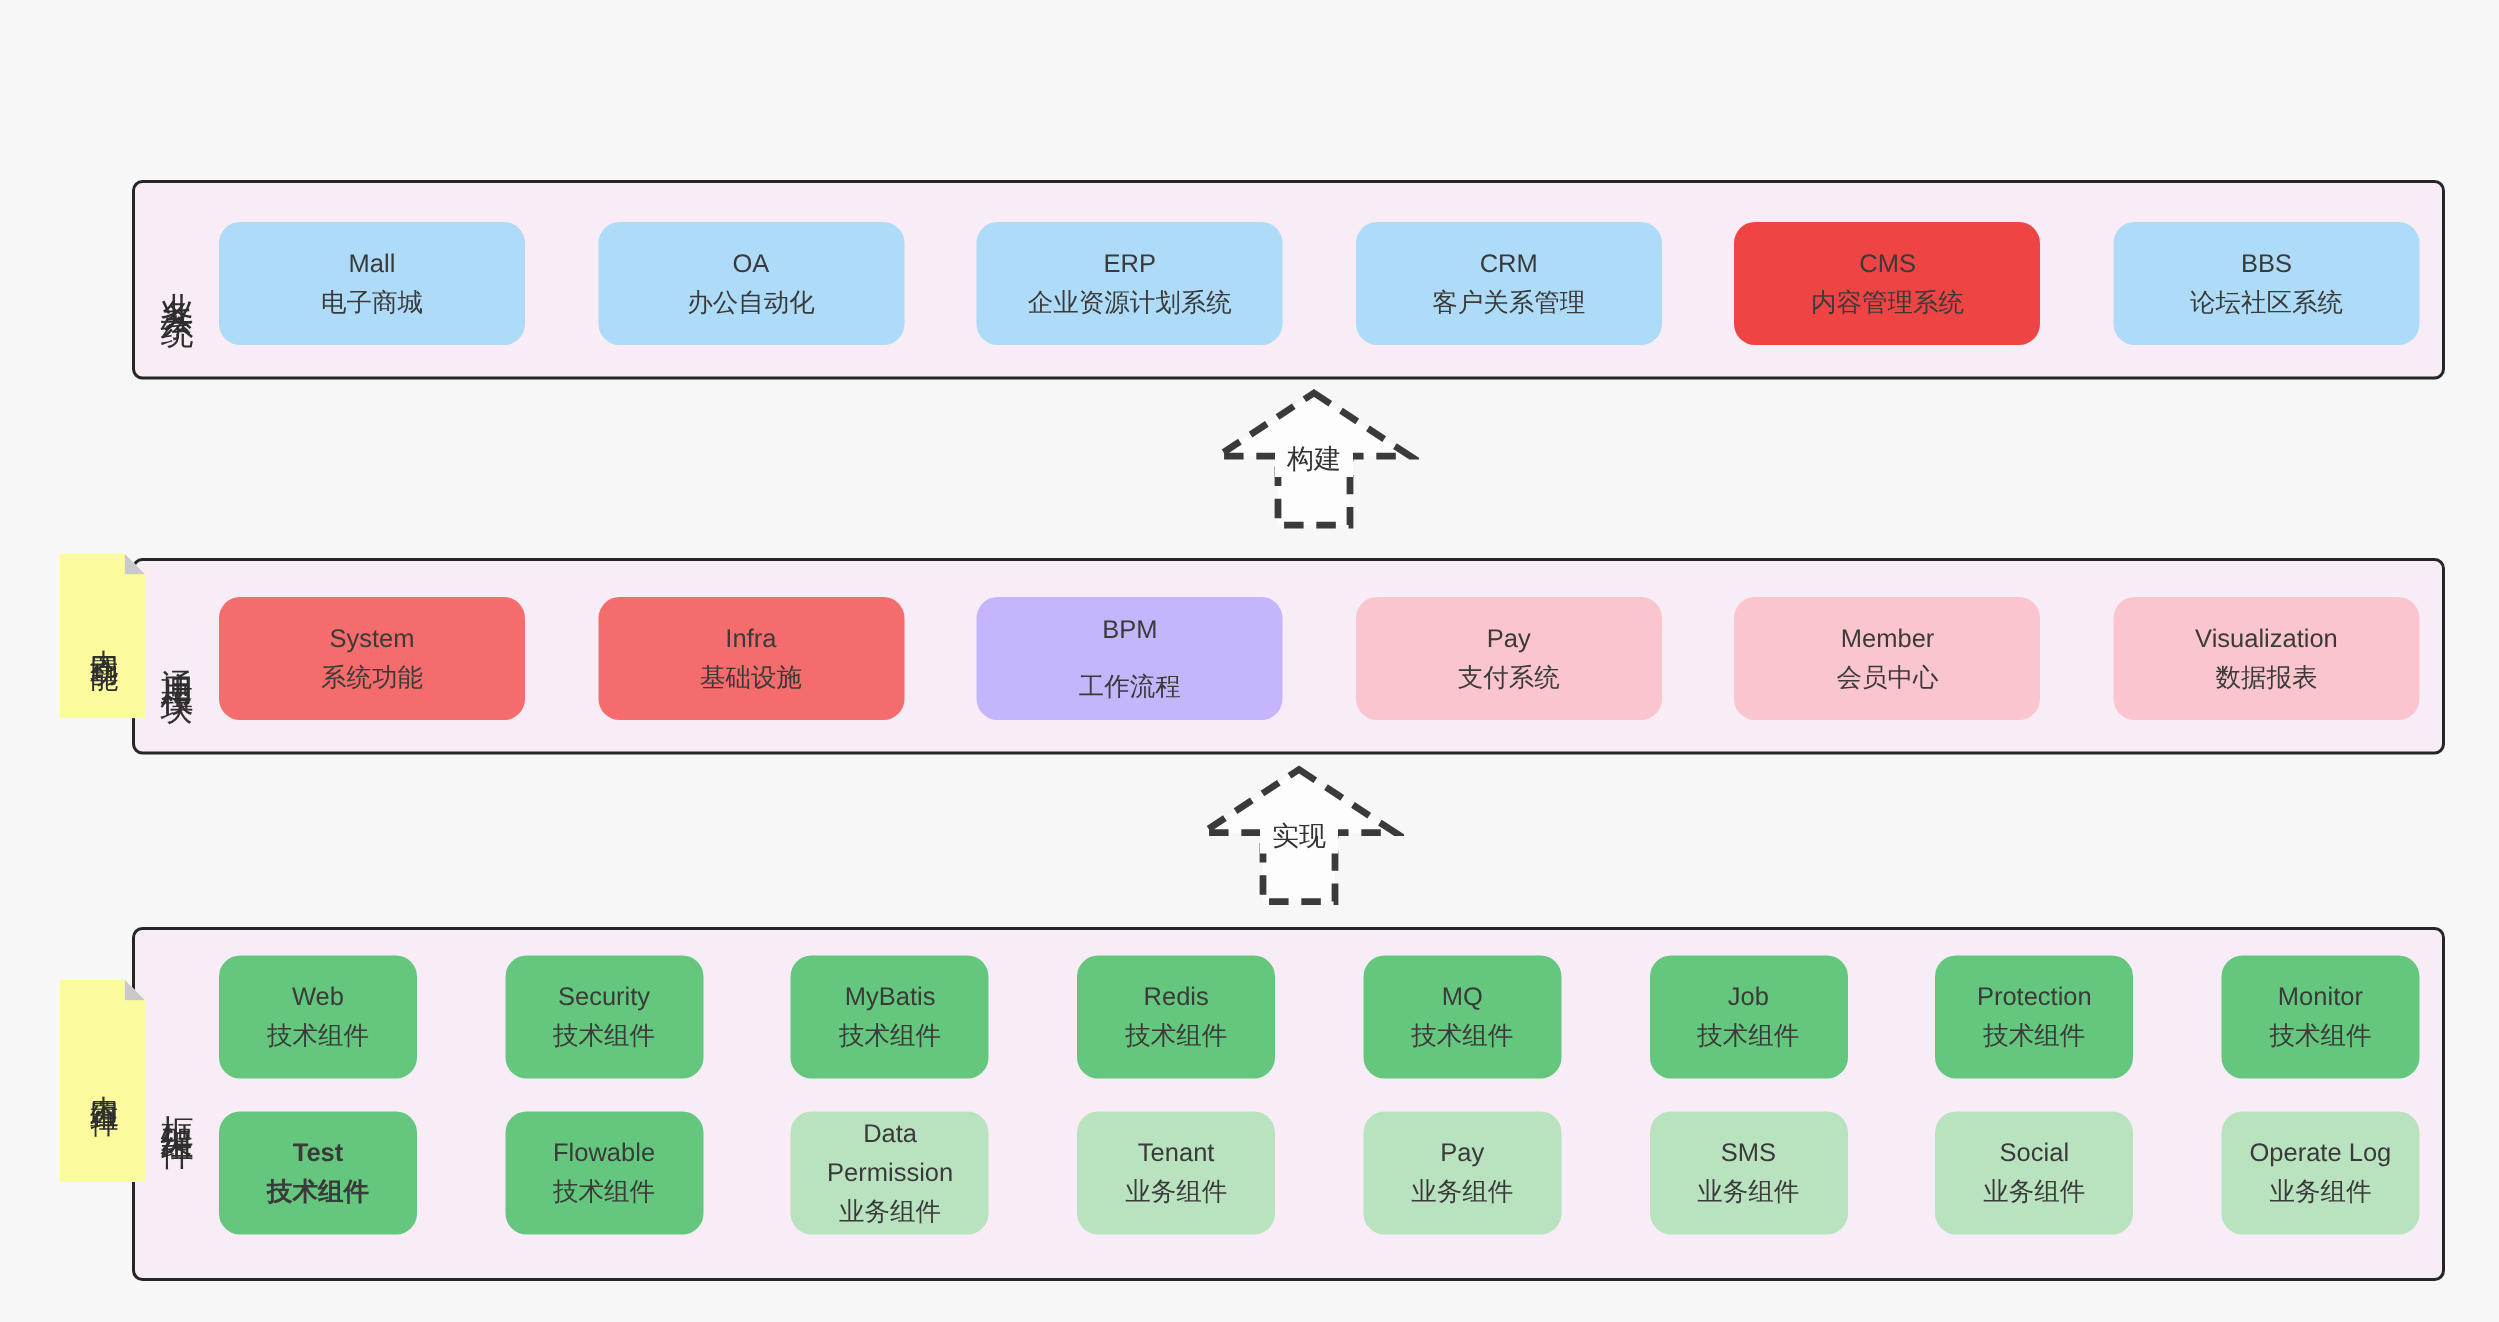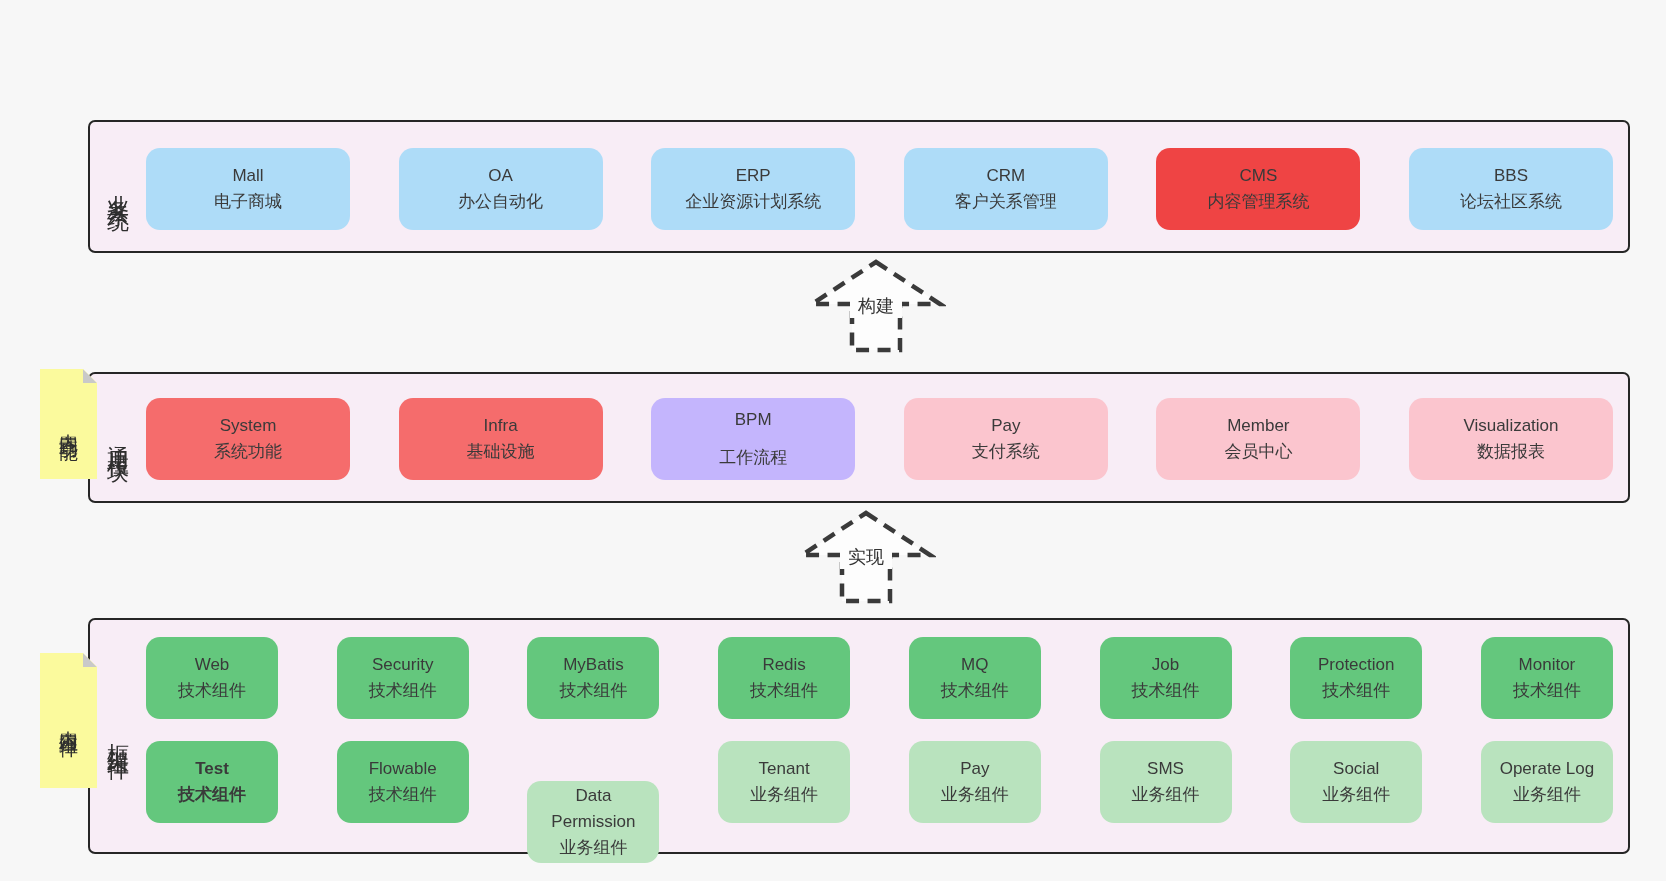--- a/index.html
+++ b/index.html
@@ -200,21 +200,21 @@
         </div>
         <div class="row">
           <div class="box" style="background: rgb(100, 199, 125); font-weight: bold;">
             <div>Test</div>
             <div>技术组件</div>
           </div>
           <div class="box" style="background: rgb(100, 199, 125);">
             <div>Flowable</div>
             <div>技术组件</div>
           </div>
-          <div class="box" style="background: rgb(185, 227, 190); margin-top: 40px;">
+          <div class="box" style="background: rgb(185, 227, 190);">
             <div>Data Permission</div>
             <div>业务组件</div>
           </div>
           <div class="box" style="background: rgb(185, 227, 190);">
             <div>Tenant</div>
             <div>业务组件</div>
           </div>
           <div class="box" style="background: rgb(185, 227, 190);">
             <div>Pay</div>
             <div>业务组件</div>

